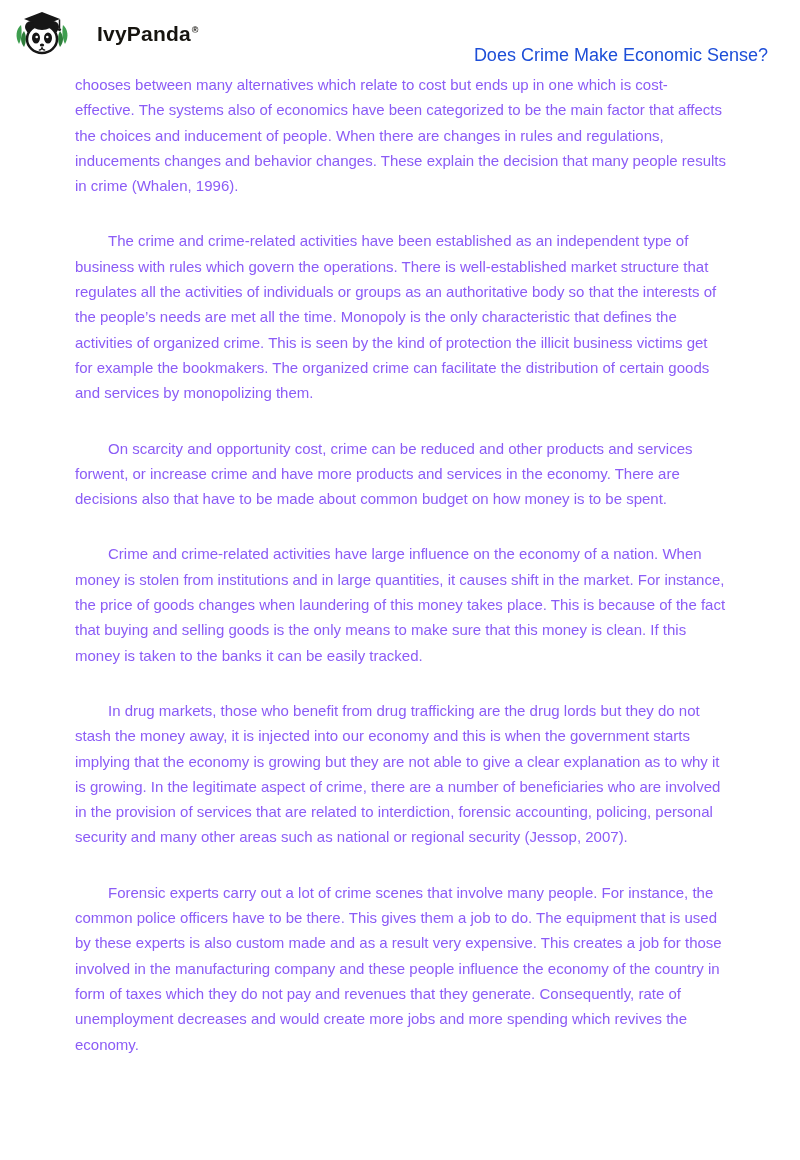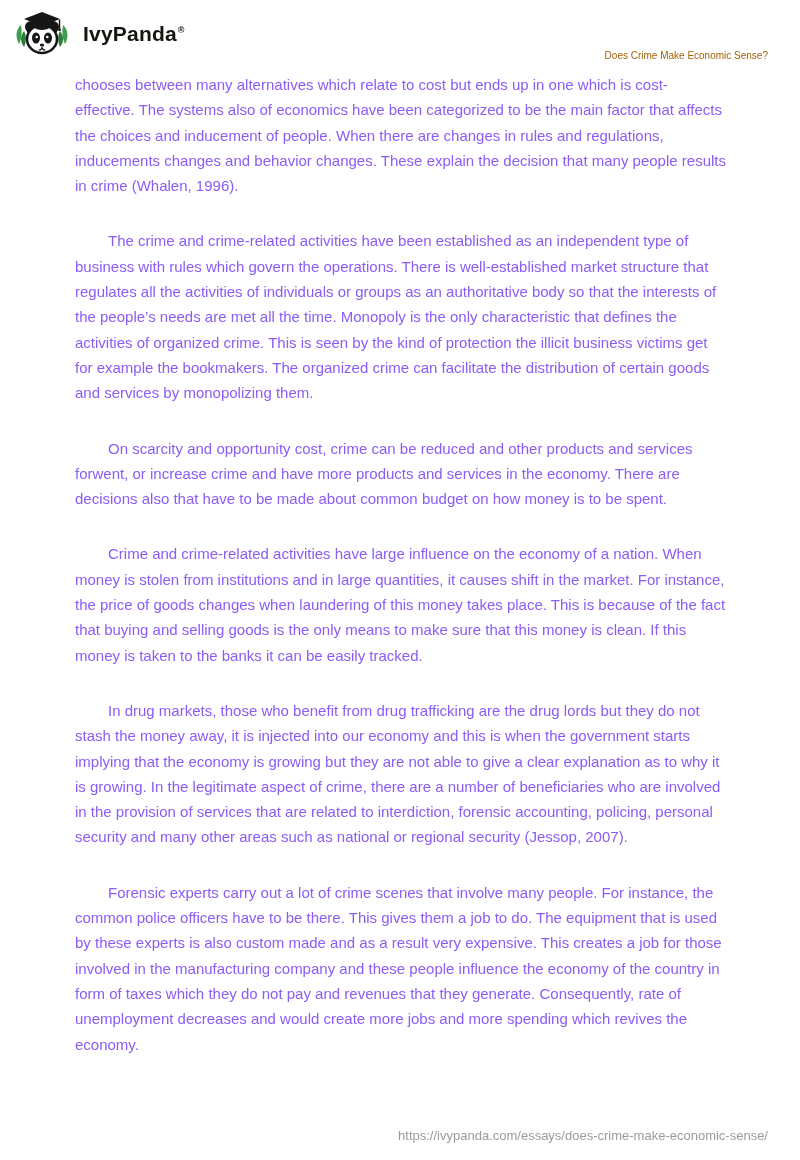--- a/index.html
+++ b/index.html
@@ -18,40 +18,40 @@
   .header {
     display: flex;
     align-items: center;
     justify-content: space-between;
     padding: 9px 32px 6px 14px;
     height: 64px;
   }
   .brand {
     display: flex;
     align-items: center;
-    gap: 13px;
+    gap: 27px;
     text-decoration: none;
     cursor: pointer;
   }
   .logo { display: inline-flex; align-items: center; }
   .brand-text {
     font-size: 21px;
     font-weight: bold;
     color: #16140f;
     letter-spacing: 0.2px;
   }
   .reg {
     font-size: 9px;
     font-weight: bold;
     vertical-align: super;
     margin-left: 1px;
   }
   .page-title {
-    font-size: 10px;
-    color: #a16207;
+    font-size: 18px;
+    color: #1d4ed8;
     padding-top: 4px;
     margin-top: 40px;
   }
 
   
   .content {
     padding: 8px 73px 0 75px;
   }
   .content p {
     font-size: 15px;
@@ -110,17 +110,14 @@
 
   <main class="content">
     <p>chooses between many alternatives which relate to cost but ends up in one which is cost-effective. The systems also of economics have been categorized to be the main factor that affects the choices and inducement of people. When there are changes in rules and regulations, inducements changes and behavior changes. These explain the decision that many people results in crime (Whalen, 1996).</p>
     <p class="indent">The crime and crime-related activities have been established as an independent type of business with rules which govern the operations. There is well-established market structure that regulates all the activities of individuals or groups as an authoritative body so that the interests of the people’s needs are met all the time. Monopoly is the only characteristic that defines the activities of organized crime. This is seen by the kind of protection the illicit business victims get for example the bookmakers. The organized crime can facilitate the distribution of certain goods and services by monopolizing them.</p>
     <p class="indent">On scarcity and opportunity cost, crime can be reduced and other products and services forwent, or increase crime and have more products and services in the economy. There are decisions also that have to be made about common budget on how money is to be spent.</p>
     <p class="indent">Crime and crime-related activities have large influence on the economy of a nation. When money is stolen from institutions and in large quantities, it causes shift in the market. For instance, the price of goods changes when laundering of this money takes place. This is because of the fact that buying and selling goods is the only means to make sure that this money is clean. If this money is taken to the banks it can be easily tracked.</p>
     <p class="indent">In drug markets, those who benefit from drug trafficking are the drug lords but they do not stash the money away, it is injected into our economy and this is when the government starts implying that the economy is growing but they are not able to give a clear explanation as to why it is growing. In the legitimate aspect of crime, there are a number of beneficiaries who are involved in the provision of services that are related to interdiction, forensic accounting, policing, personal security and many other areas such as national or regional security (Jessop, 2007).</p>
     <p class="indent">Forensic experts carry out a lot of crime scenes that involve many people. For instance, the common police officers have to be there. This gives them a job to do. The equipment that is used by these experts is also custom made and as a result very expensive. This creates a job for those involved in the manufacturing company and these people influence the economy of the country in form of taxes which they do not pay and revenues that they generate. Consequently, rate of unemployment decreases and would create more jobs and more spending which revives the economy.</p>
   </main>
 
-  <footer class="footer">
-    <a class="source-url">https://ivypanda.com/essays/does-crime-make-economic-sense/</a>
-  </footer>
 
 </div>
 
 </body></html>

